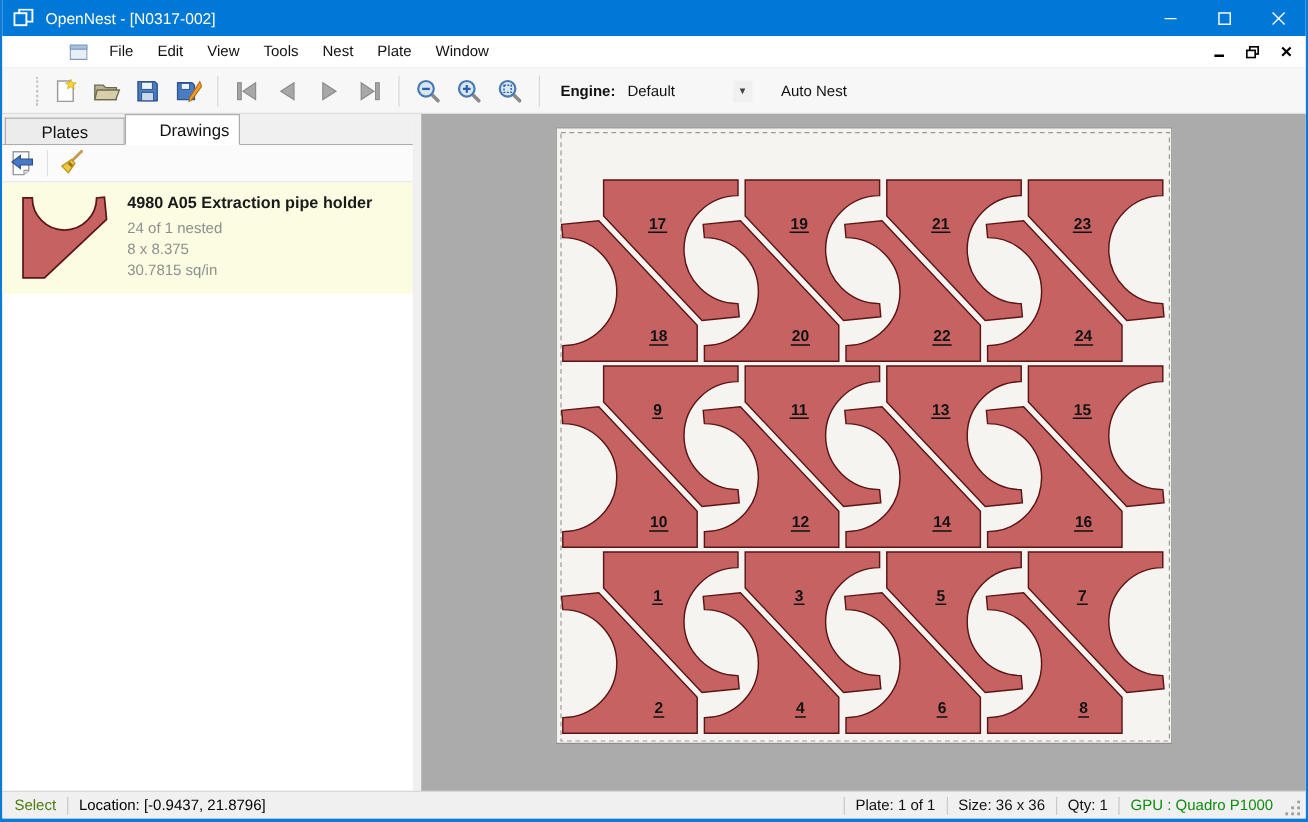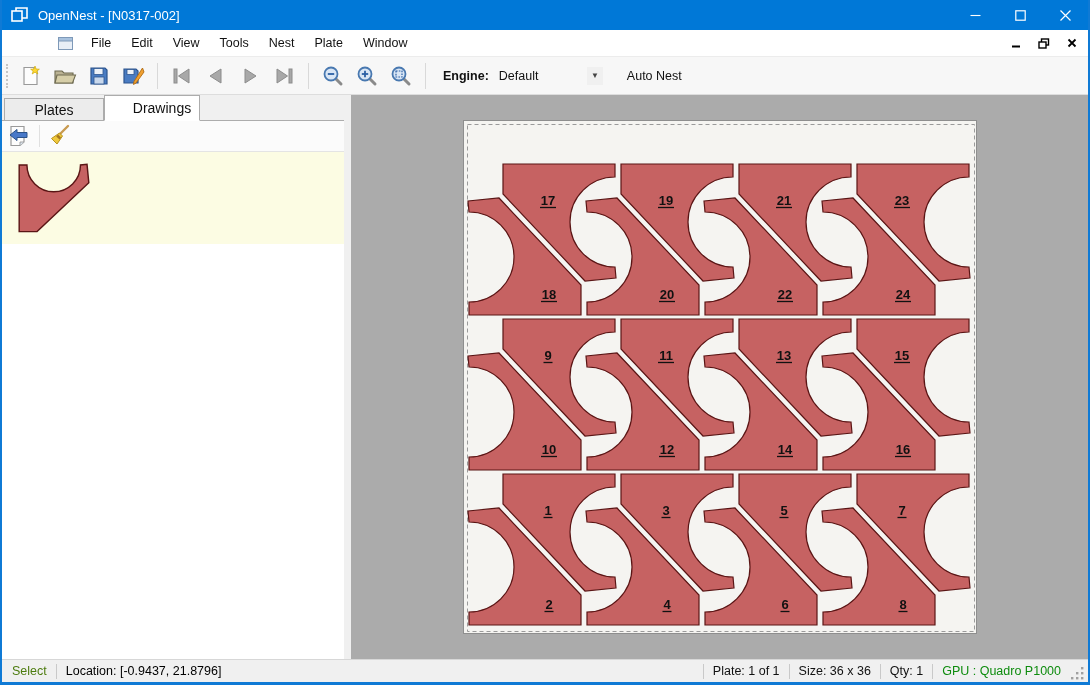--- a/index.html
+++ b/index.html
@@ -16,21 +16,21 @@
   .cap-btn { width:45px; height:30px; display:flex; align-items:center; justify-content:center; }
 
   
   .menubar { height:27px; background:#fff; display:flex; align-items:center; border-bottom:1px solid #ECECEC; flex:0 0 auto;padding-left:44px; }
   .mdi-icon { margin-left:12px; margin-right:8px; }
   .menu-item { padding:0 10px; height:100%; display:flex; align-items:center; font-size:12.5px; }
   .menubar .spacer { flex:1; }
   .mdi-ctrl { width:24px; height:22px; display:flex; align-items:center; justify-content:center; margin-right:4px; }
 
   
-  .toolbar { height:38px; background:#F7F7F7; border-bottom:1px solid #DDDDDD; display:flex; align-items:center; flex:0 0 auto; }
+  .toolbar { height:38px; background:#F7F7F7; border-bottom:1px solid #DDDDDD; display:flex; align-items:center; flex:0 0 auto;padding-left:24px; }
   .grip { width:3px; height:24px; margin:0 5px 0 4px; border-left:2px dotted #C5C5C5; }
   .tbtn { width:30px; height:30px; display:flex; align-items:center; justify-content:center; margin:0 2px; }
   .tsep { width:1px; height:26px; background:#D9D9D9; margin:0 7px; }
   .engine-label { font-weight:bold; margin:0 6px 0 10px; font-size:12.5px; }
   .engine-combo { display:flex; align-items:center; }
   .engine-value { width:92px; font-size:12.5px; padding:3px 4px; }
   .combo-arrow { width:16px; height:18px; background:#F0F0F0; display:flex; align-items:center; justify-content:center; font-size:8px; color:#444; }
   .autonest { margin-left:18px; font-size:12.5px; padding:4px 6px; }
 
   
@@ -43,21 +43,21 @@
   .ptbtn { width:34px; height:28px; display:flex; align-items:center; justify-content:center; }
   .ptsep { width:1px; height:22px; background:#E0E0E0; margin:0 3px; }
   .drawing-item { background:#FCFCE3; display:flex; padding:8px 0 10px 14px; }
   .thumb { width:76px; height:72px; flex:0 0 auto; margin-top:2px; }
   .drawing-text { margin-left:14px; padding-top:1px; }
   .drawing-title { font-weight:bold; font-size:13.5px; color:#1a1a1a; margin-bottom:6px; }
   .drawing-sub { color:#8F8F8F; font-size:12.5px; line-height:17.5px; }
 
   .splitter { width:7px; background:#F0F0F0; }
   .canvas { flex:1; background:#ABABAB; position:relative; overflow:hidden; }
-  .plate { position:absolute; left:112px; top:25px; width:514px; height:514px; background:#F5F4F1; border:1px solid #8E8E8E; }
+  .plate { position:absolute; left:112px; top:11px; width:514px; height:514px; background:#F5F4F1; border:1px solid #8E8E8E; }
   .plate svg { display:block; }
 
   
   .statusbar { height:23px; background:#F0F0F0; border-top:1px solid #D7D7D7; display:flex; align-items:center; font-size:12.5px; flex:0 0 auto; }
   .sb-sep { width:1px; height:15px; background:#C9C9C9; margin:0 9px; }
   .sb-mode { margin-left:10px; color:#4d7c0f; }
   .sb-loc { color:#000000; }
   .statusbar .spacer { flex:1; }
   .sb-gpu { color:#0E8C0E; }
   .sb-grip { width:14px; height:14px; margin:6px 3px 0 10px; }
@@ -228,20 +228,26 @@
             <path d="M10,10.5 L13,13.5 L11.5,15.5 L8.2,12.4 Z" fill="#A5761F"></path>
           </svg>
         </div>
       </div>
       <div class="drawing-item">
         <svg class="thumb" viewBox="-4 -4 125 121">
           <g transform="translate(117,0) rotate(90)">
             <path d="M0,3 L31,0 L113,87 L113,117 L1,117 L1,104 A45,45 0 0 0 1,14 Z" fill="#C66262" stroke="#5A1515" stroke-width="2.4"></path>
           </g>
         </svg>
+        <div class="drawing-text">
+          <div class="drawing-title">4980 A05 Extraction pipe holder</div>
+          <div class="drawing-sub">24 of 1 nested</div>
+          <div class="drawing-sub">8 x 8.375</div>
+          <div class="drawing-sub">30.7815 sq/in</div>
+        </div>
       </div>
     </div>
 
     <div class="splitter"></div>
 
     <div class="canvas">
       <div class="plate">
         <svg width="514" height="514" viewBox="0 0 514 514">
           <rect x="3.5" y="3.5" width="507" height="507" fill="none" stroke="#9A9A9A" stroke-width="1" stroke-dasharray="4 3"></rect>
           <g>

